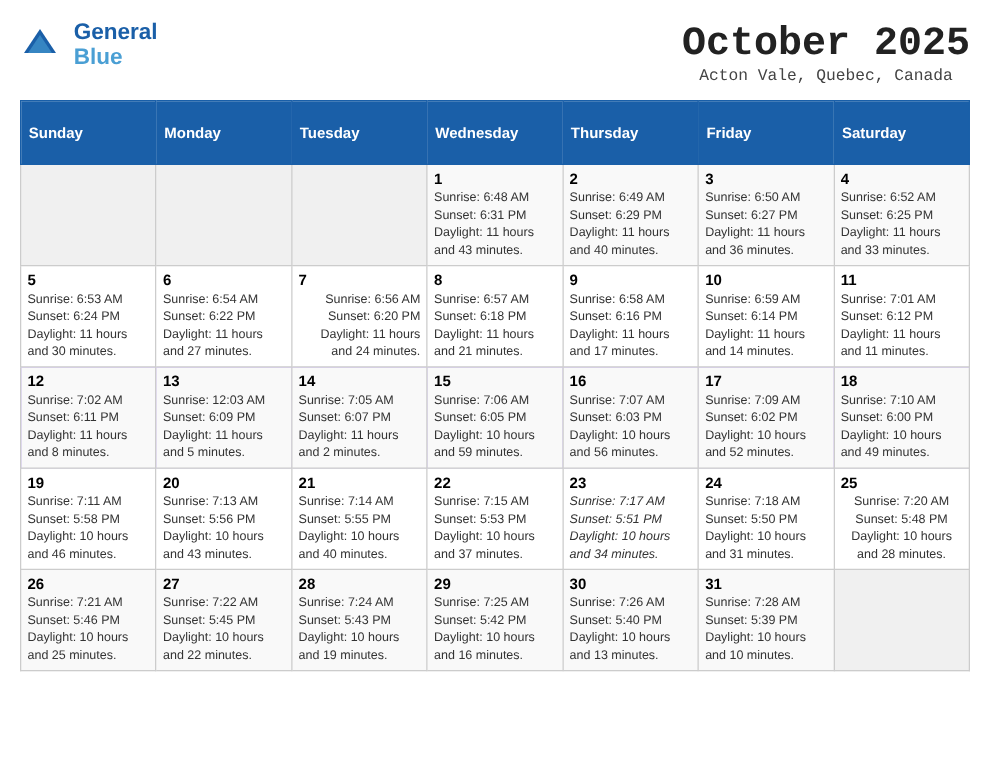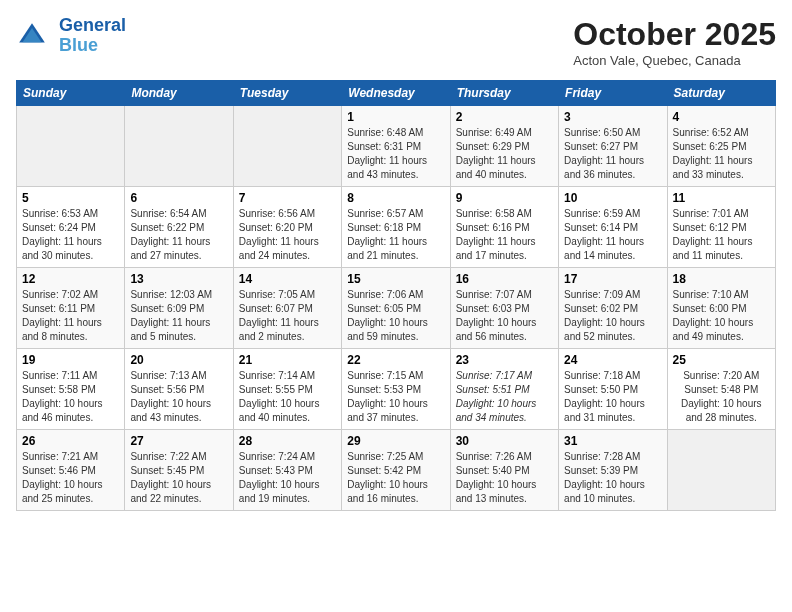--- a/index.html
+++ b/index.html
@@ -28,46 +28,46 @@
       line-height: 1.1;
     }
     .logo-text span {
       color: #1a5fa8;
     }
     .logo-icon {
       width: 32px;
       height: 32px;
     }
     .title-block {
-      text-align: left;
+      text-align: center;
+      font-family: Liberation Mono, monospace;
     }
     .title-block h1 {
       font-size: 32px;
       font-weight: bold;
       color: #222;
     }
     .title-block h2 {
       font-size: 13px;
       font-weight: normal;
       color: #444;
     }
     .calendar {
       width: 100%;
       border-collapse: collapse;
       font-size: 11px;
     }
     .calendar th {
       background: #1a5fa8;
       color: #fff;
       text-align: left;
-      padding: 5px 6px;
+      padding: 18px 6px;
       font-size: 12px;
       font-weight: bold;
       border: 1px solid #1a5fa8;
-      font-style: italic;
     }
     .calendar td {
       border: 1px solid #ccc;
       vertical-align: top;
       padding: 4px 5px;
       width: calc(100% / 7);
       min-height: 80px;
       background: #fff;
     }
     .calendar tr:nth-child(odd) td {
@@ -167,21 +167,21 @@
         </td>
         <td>
           <span class="day-num">6</span>
           <div class="day-info" style="white-space: pre-line;">Sunrise: 6:54 AM
 Sunset: 6:22 PM
 Daylight: 11 hours
 and 27 minutes.</div>
         </td>
         <td>
           <span class="day-num">7</span>
-          <div class="day-info" style="white-space: pre-line;">Sunrise: 6:56 AM
+          <div class="day-info" style="white-space: pre-line; text-align: right;">Sunrise: 6:56 AM
 Sunset: 6:20 PM
 Daylight: 11 hours
 and 24 minutes.</div>
         </td>
         <td>
           <span class="day-num">8</span>
           <div class="day-info" style="white-space: pre-line;">Sunrise: 6:57 AM
 Sunset: 6:18 PM
 Daylight: 11 hours
 and 21 minutes.</div>

